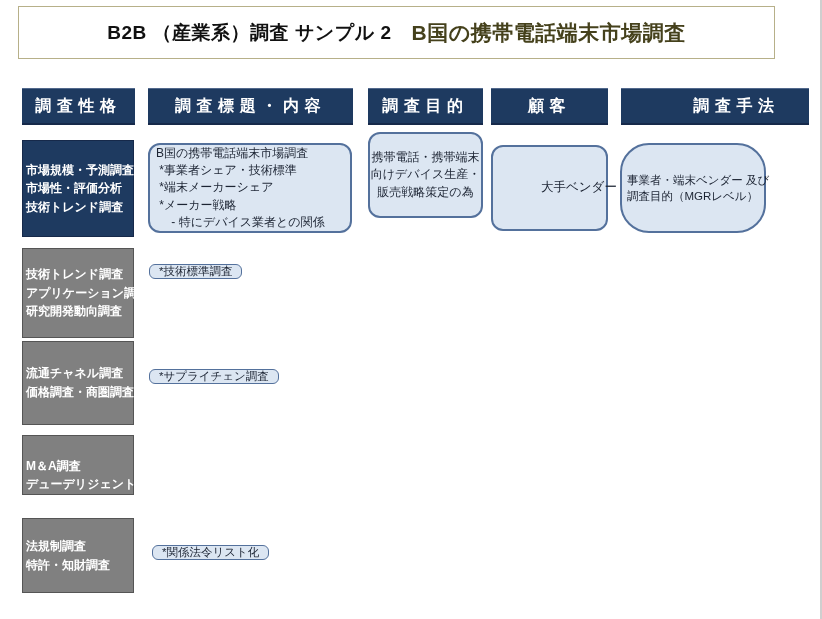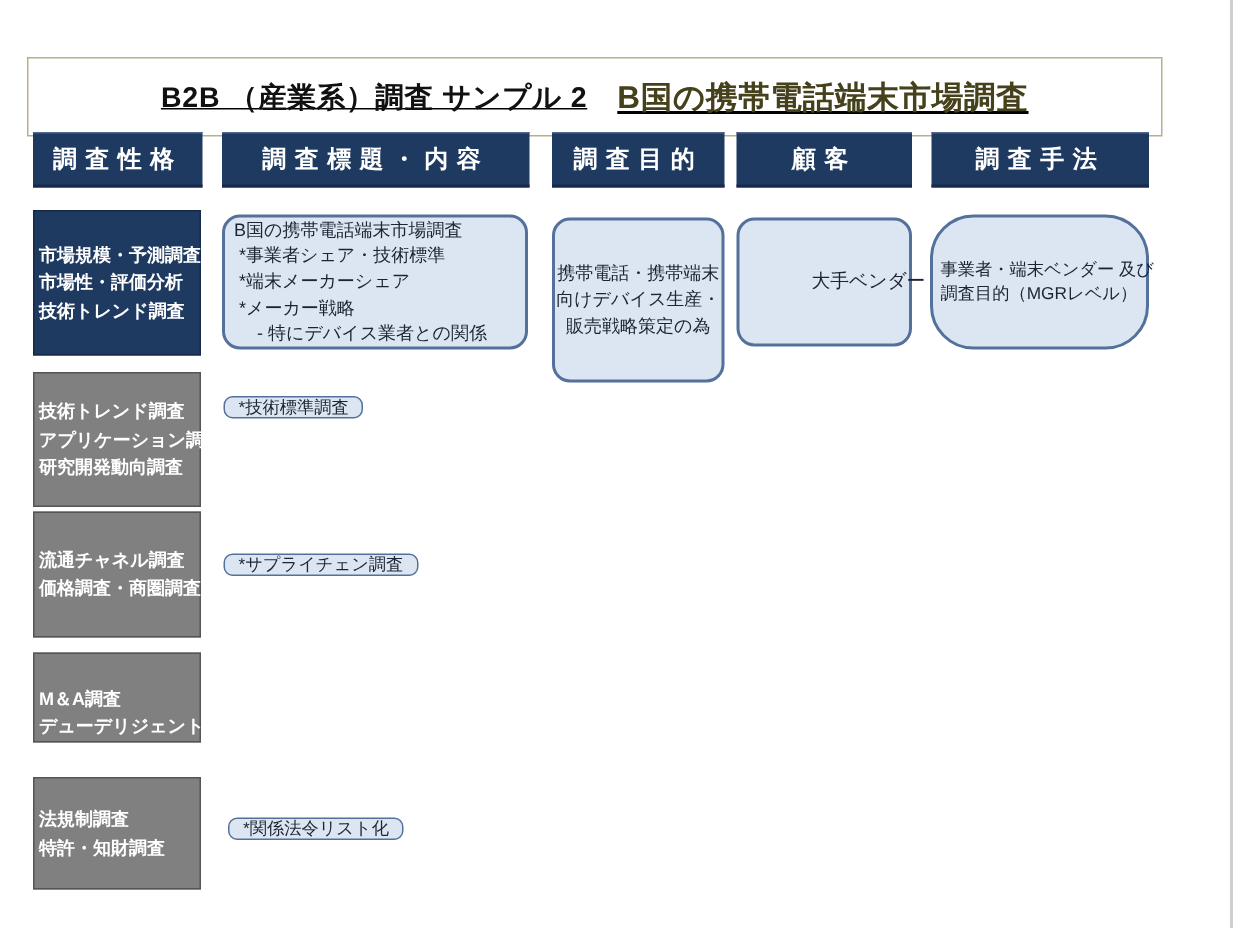--- a/index.html
+++ b/index.html
@@ -20,30 +20,29 @@
     right: 0;
     top: 0;
     width: 2px;
     height: 619px;
     background: #cfcfcf;
   }
   
   .title-box {
     position: absolute;
     left: 18px;
-    top: 38px;
+    top: 6px;
     width: 755px;
     height: 51px;
     border: 1px solid #b7b089;
     background: #ffffff;
     display: flex;
     align-items: center;
     justify-content: center;
     white-space: nowrap;
-    text-decoration: underline;
   }
   .title-prefix {
     font-size: 19px;
     font-weight: bold;
     color: #111111;
     letter-spacing: 0.5px;
   }
   .title-main {
     font-size: 21px;
     font-weight: bold;
@@ -135,37 +134,37 @@
 
   <div class="title-box">
     <span class="title-prefix">B2B （産業系）調査 サンプル 2</span>
     <span class="title-main">B国の携帯電話端末市場調査</span>
   </div>
 
   <div class="col-header" style="left:22px;width:113px;">調査性格</div>
   <div class="col-header" style="left:148px;width:205px;">調査標題・内容</div>
   <div class="col-header" style="left:368px;width:115px;">調査目的</div>
   <div class="col-header" style="left:491px;width:117px;">顧客</div>
-  <div class="col-header" style="left:621px;width:145px;">調査手法</div>
+  <div class="col-header" style="left:621px;width:145px;padding-left:43px;">調査手法</div>
 
   <div class="nature-box nature-navy" style="top:140px;height:97px;">
     <div>市場規模・予測調査</div>
     <div>市場性・評価分析</div>
     <div>技術トレンド調査</div>
   </div>
 
   <div class="blue-box content-box-main" style="left:148px;top:143px;width:204px;height:90px;">
     <div>B国の携帯電話端末市場調査</div>
     <div> *事業者シェア・技術標準</div>
     <div> *端末メーカーシェア</div>
     <div> *メーカー戦略</div>
     <div>　 - 特にデバイス業者との関係</div>
   </div>
 
-  <div class="blue-box purpose-box" style="left:368px;top:145px;width:115px;height:110px;">
+  <div class="blue-box purpose-box" style="left:368px;top:132px;width:115px;height:86px;">
     <div>携帯電話・携帯端末</div>
     <div>向けデバイス生産・</div>
     <div>販売戦略策定の為</div>
   </div>
 
   <div class="blue-box customer-box" style="left:491px;top:145px;width:117px;height:86px;padding-left:48px;">
     <div><span>大手ベンダー </span><span class="bold-b">B</span><span>社</span></div>
   </div>
 
   <div class="blue-box method-box" style="left:620px;top:143px;width:146px;height:90px;border-radius:29px;">

